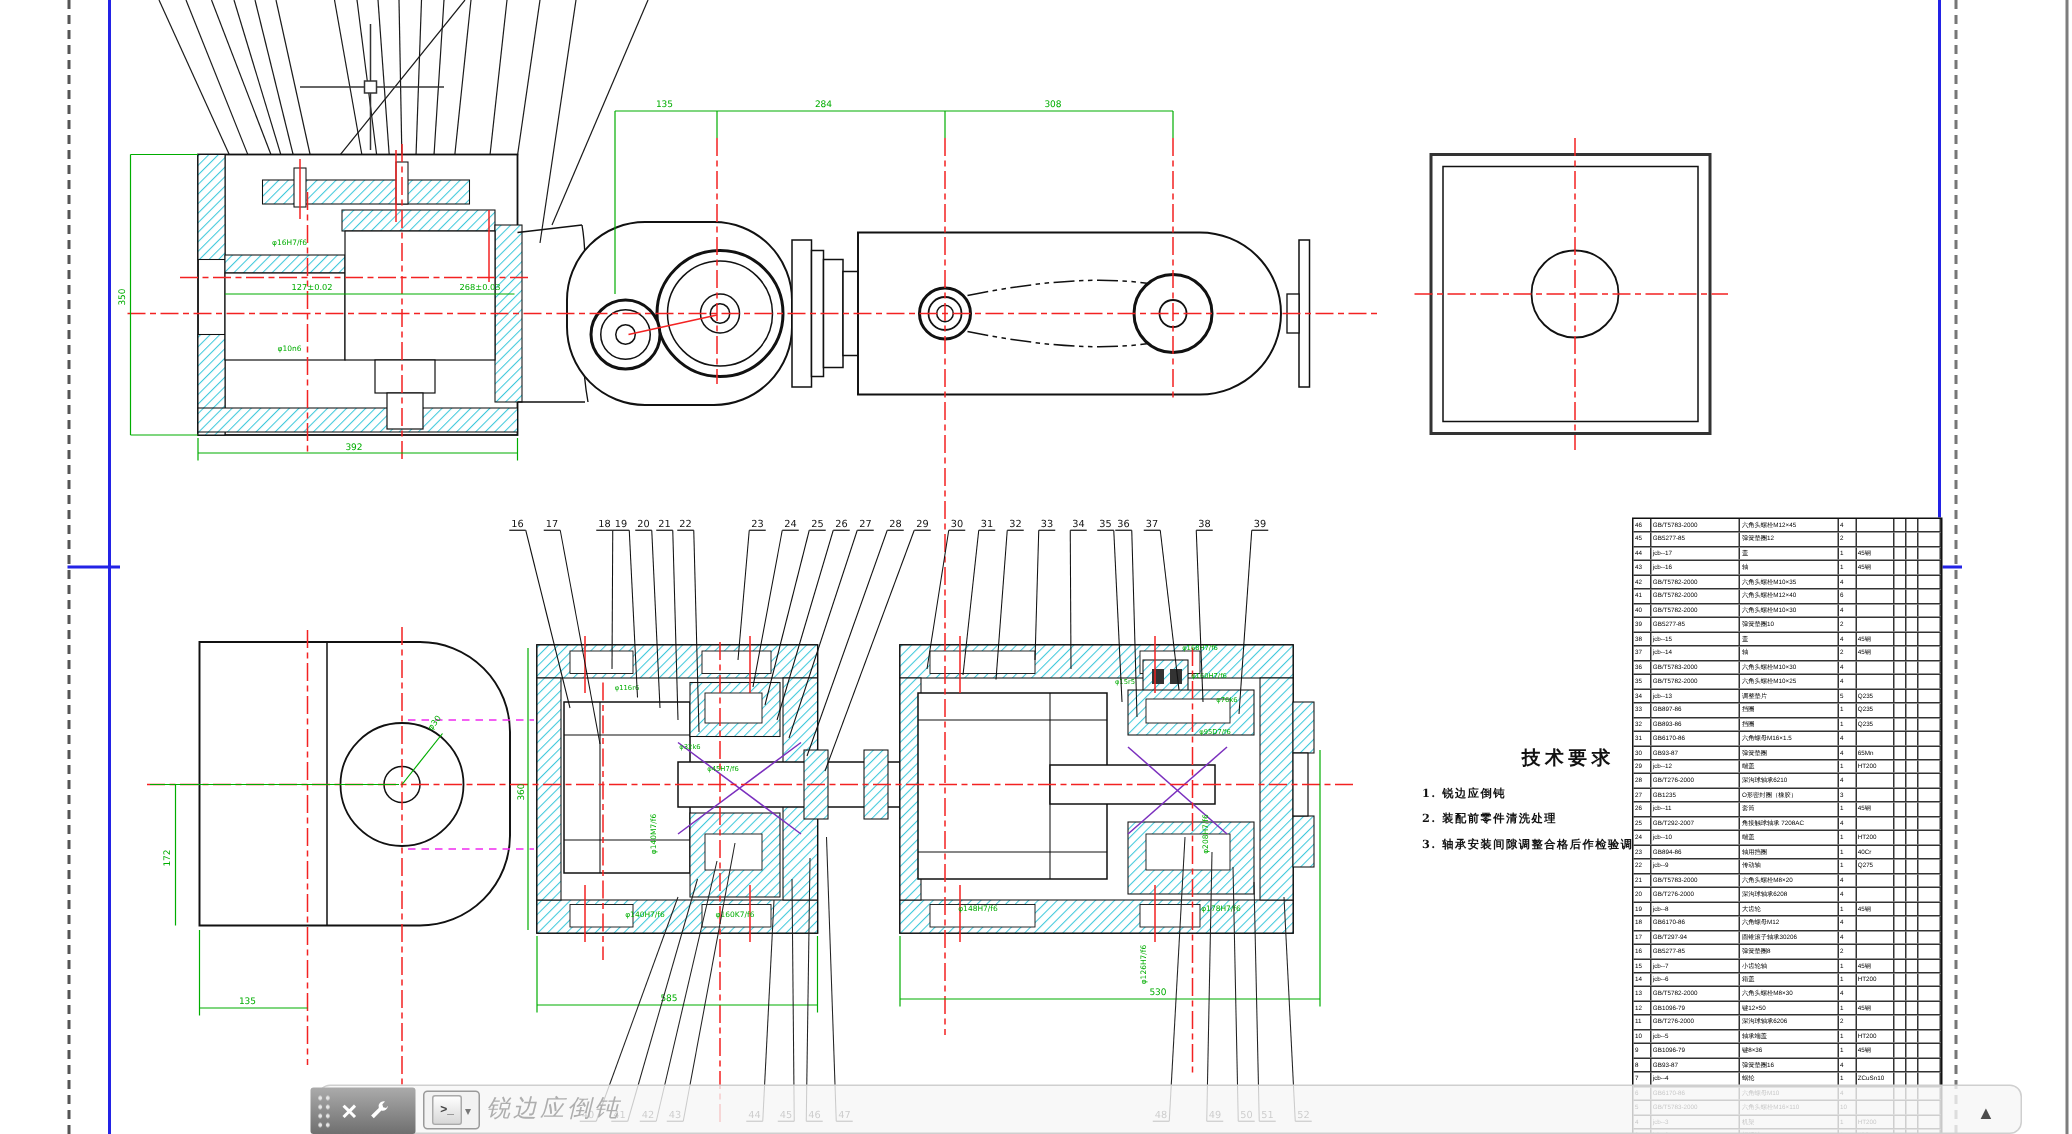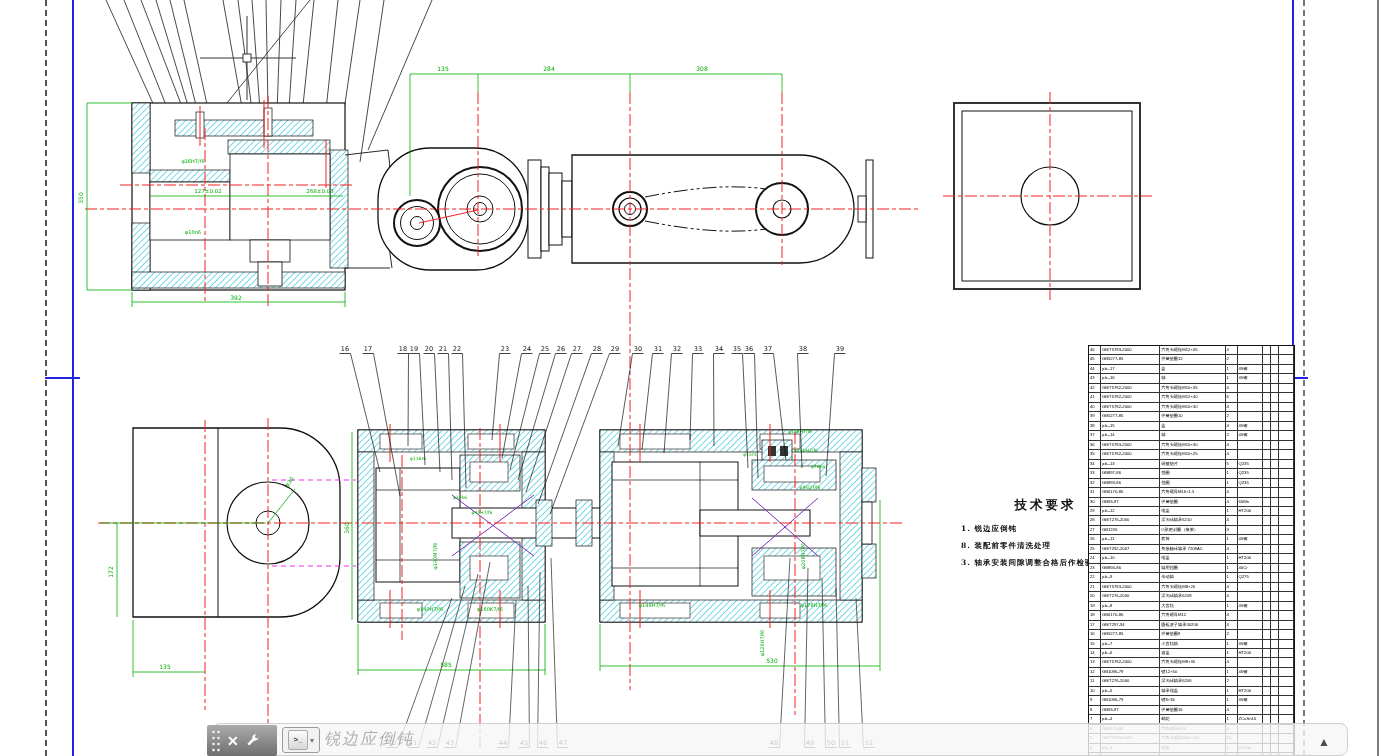--- a/index.html
+++ b/index.html
@@ -12,21 +12,21 @@
   
   .pt{position:absolute;left:1088px;top:345px;width:207px;background:#fff;
       border:1px solid #111;box-sizing:border-box;z-index:2;}
   .pt-r{display:flex;height:8.48px;border-bottom:0.5px solid #333;}
   .pt-c{box-sizing:border-box;border-right:0.5px solid #333;overflow:hidden;
         white-space:nowrap;font-size:4.2px;line-height:8.3px;padding-left:1px;color:#000;}
   
   .tech{position:absolute;left:948px;top:497px;width:195px;z-index:2;color:#111;
         font-family:"DejaVu Serif",serif;}
   .tech h3{margin:0 0 10px 0;text-align:center;font-size:12.5px;letter-spacing:3px;font-weight:bold;}
-  .tech div{font-size:7.5px;font-weight:bold;margin:7px 13px;letter-spacing:1px;}
+  .tech div{font-size:7.5px;font-weight:bold;margin:7px 0;letter-spacing:1px;}
   
   .tray{position:absolute;left:212px;top:723px;width:1136px;height:33px;z-index:3;
         background:rgba(246,246,246,0.8);border:1px solid #cfcfcf;border-radius:8px;box-sizing:border-box;}
   .cmd-handle{position:absolute;left:207px;top:725px;width:70px;height:31px;z-index:4;
         background:linear-gradient(180deg,#ababab,#6f6f6f);display:flex;align-items:center;
         gap:6px;padding-left:4px;box-sizing:border-box;border-radius:2px;}
   .grip{width:10px;height:24px;
         background-image:radial-gradient(#e6e6e6 1px,transparent 1.4px);
         background-size:5px 6px;}
   .cmd-x{color:#fff;font-size:14px;font-weight:bold;cursor:pointer;line-height:1;}
@@ -404,21 +404,21 @@
   <div class="vline" style="left:72px;border-left:2px solid #2323e6;"></div>
   <div class="vline" style="left:1292px;border-left:2px solid #2323e6;"></div>
   <div class="vline" style="left:1303px;border-left:2px dashed #777;"></div>
   <div class="vline" style="left:1377px;border-left:2.5px solid #7d7d7d;"></div>
   <div class="tick" style="left:45px;top:377px;width:35px;"></div>
   <div class="tick" style="left:1284px;top:377px;width:24px;"></div>
 
   <div class="tech">
     <h3>技术要求</h3>
     <div>1. 锐边应倒钝</div>
-    <div>8. 装配前零件清洗处理</div>
+    <div>2. 装配前零件清洗处理</div>
     <div>3. 轴承安装间隙调整合格后作检验调整</div>
   </div>
 
   <div class="pt">
     <div id="pt-rows">
         <div class="pt-r">
           <div class="pt-c" style="width: 12px;">46</div>
           <div class="pt-c" style="width: 60px;">GB/T5783-2000</div>
           <div class="pt-c" style="width: 66px;">六角头螺栓M12×45</div>
           <div class="pt-c" style="width: 12px;">4</div>

